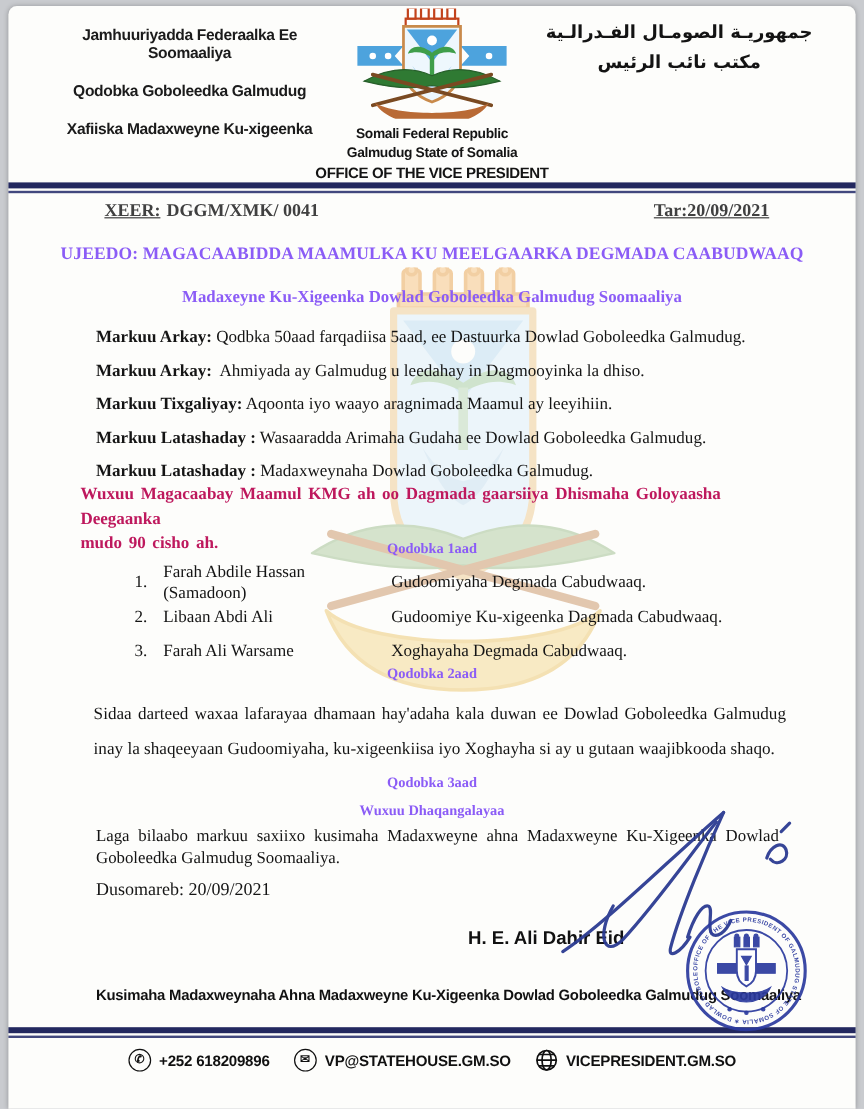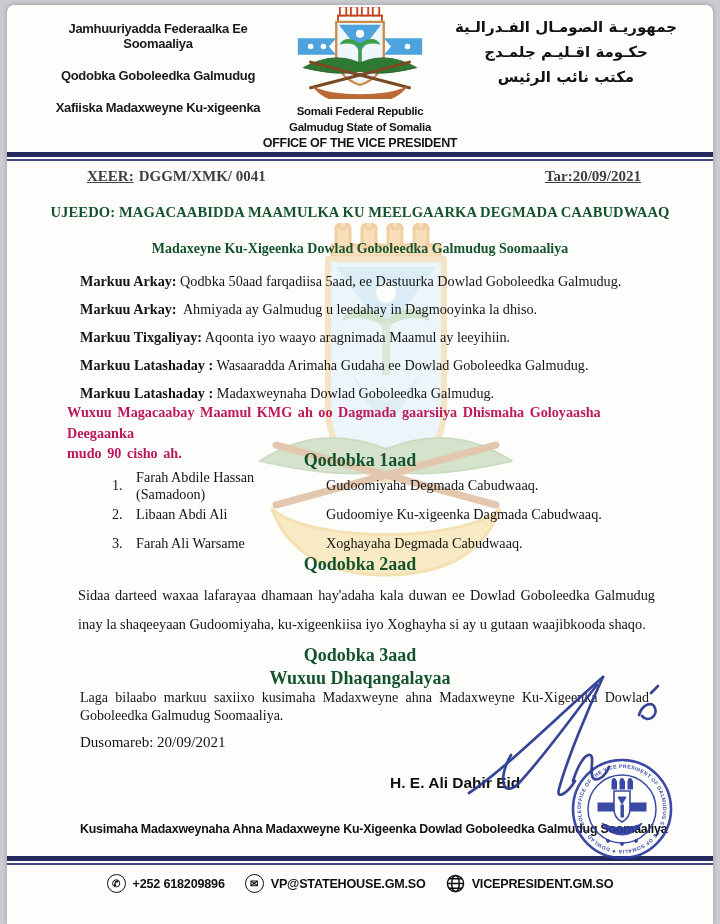--- a/index.html
+++ b/index.html
@@ -20,29 +20,29 @@
     font-family:"DejaVu Sans",sans-serif;font-weight:bold;font-size:15px;color:#131313;line-height:25px;}
   
   .rule{position:absolute;left:0;right:0;}
   .rule .bar1{height:4.5px;background:#23285f;}
   .rule .bar2{height:2px;background:#2e3470;margin-top:2px;opacity:.9;}
   
   .refrow{position:absolute;left:80px;right:72px;top:163px;display:flex;
     justify-content:space-between;font-weight:bold;font-size:15px;color:#404040;}
   .u{text-decoration:underline;}
   .ref-val{margin-left:5px;}
-  .center-bold{position:absolute;left:40px;right:40px;text-align:center;font-weight:bold;color:#14532d;}
+  .center-bold{position:absolute;left:40px;right:40px;text-align:center;font-weight:bold;color:#8b5cf6;}
   .subject{top:199px;font-size:14.6px;letter-spacing:.1px;}
   .addressee{top:236px;font-size:14px;}
   .whereas{position:absolute;left:73px;right:56px;top:262px;font-size:14.2px;color:#141414;}
   .whereas .wline{line-height:28px;white-space:nowrap;}
   .whereas b{font-weight:bold;}
   .decision{position:absolute;left:60px;right:50px;top:397px;
     font-weight:bold;font-size:14.2px;line-height:20.5px;color:#be185d;word-spacing:2px;}
-  .qtitle{font-size:18px;text-align:center;}
+  .qtitle{font-size:12px;text-align:center;}
   .q1{top:445px;} .q2{top:549px;} .q3{top:640px;} .q3sub{top:663px;}
   .applist{position:absolute;left:105px;right:50px;top:466px;font-size:14.2px;color:#141414;}
   .applist .li{display:flex;height:29px;align-items:center;}
   .applist .num{width:24px;}
   .applist .name{width:190px;}
   .para{position:absolute;color:#141414;text-align:justify;}
   .para2{left:71px;right:58px;top:576px;font-size:14.3px;line-height:29px;}
   .para3{left:73px;right:64px;top:684px;font-size:14px;line-height:17.5px;}
   .placedate{position:absolute;left:73px;top:729px;font-size:15px;color:#141414;}
   .signame{position:absolute;left:383px;top:769px;font-family:"Liberation Sans",sans-serif;
@@ -148,21 +148,20 @@
         </g>
         <path d="M18 86 c20 12 84 12 104 0 c-10 16 -34 20 -52 20 c-18 0 -42 -4 -52 -20 Z" fill="#b96a35"></path>
       </svg>
       <div class="caps cap1">Somali Federal Republic</div>
       <div class="caps cap2">Galmudug State of Somalia</div>
       <div class="caps cap3">OFFICE OF THE VICE PRESIDENT</div>
     </div>
 
     <div class="h-right">
       <div>جمهوريـة الصومـال الفـدرالـية</div>
-      <div>حكـومة اقـليـم جلمـدج</div>
       <div>مكتب نائب الرئيس</div>
     </div>
 
     <div class="rule" style="top:147px">
       <div class="bar1"></div>
         <div class="bar2"></div>
     </div>
 
     <div class="refrow">
       <span>

